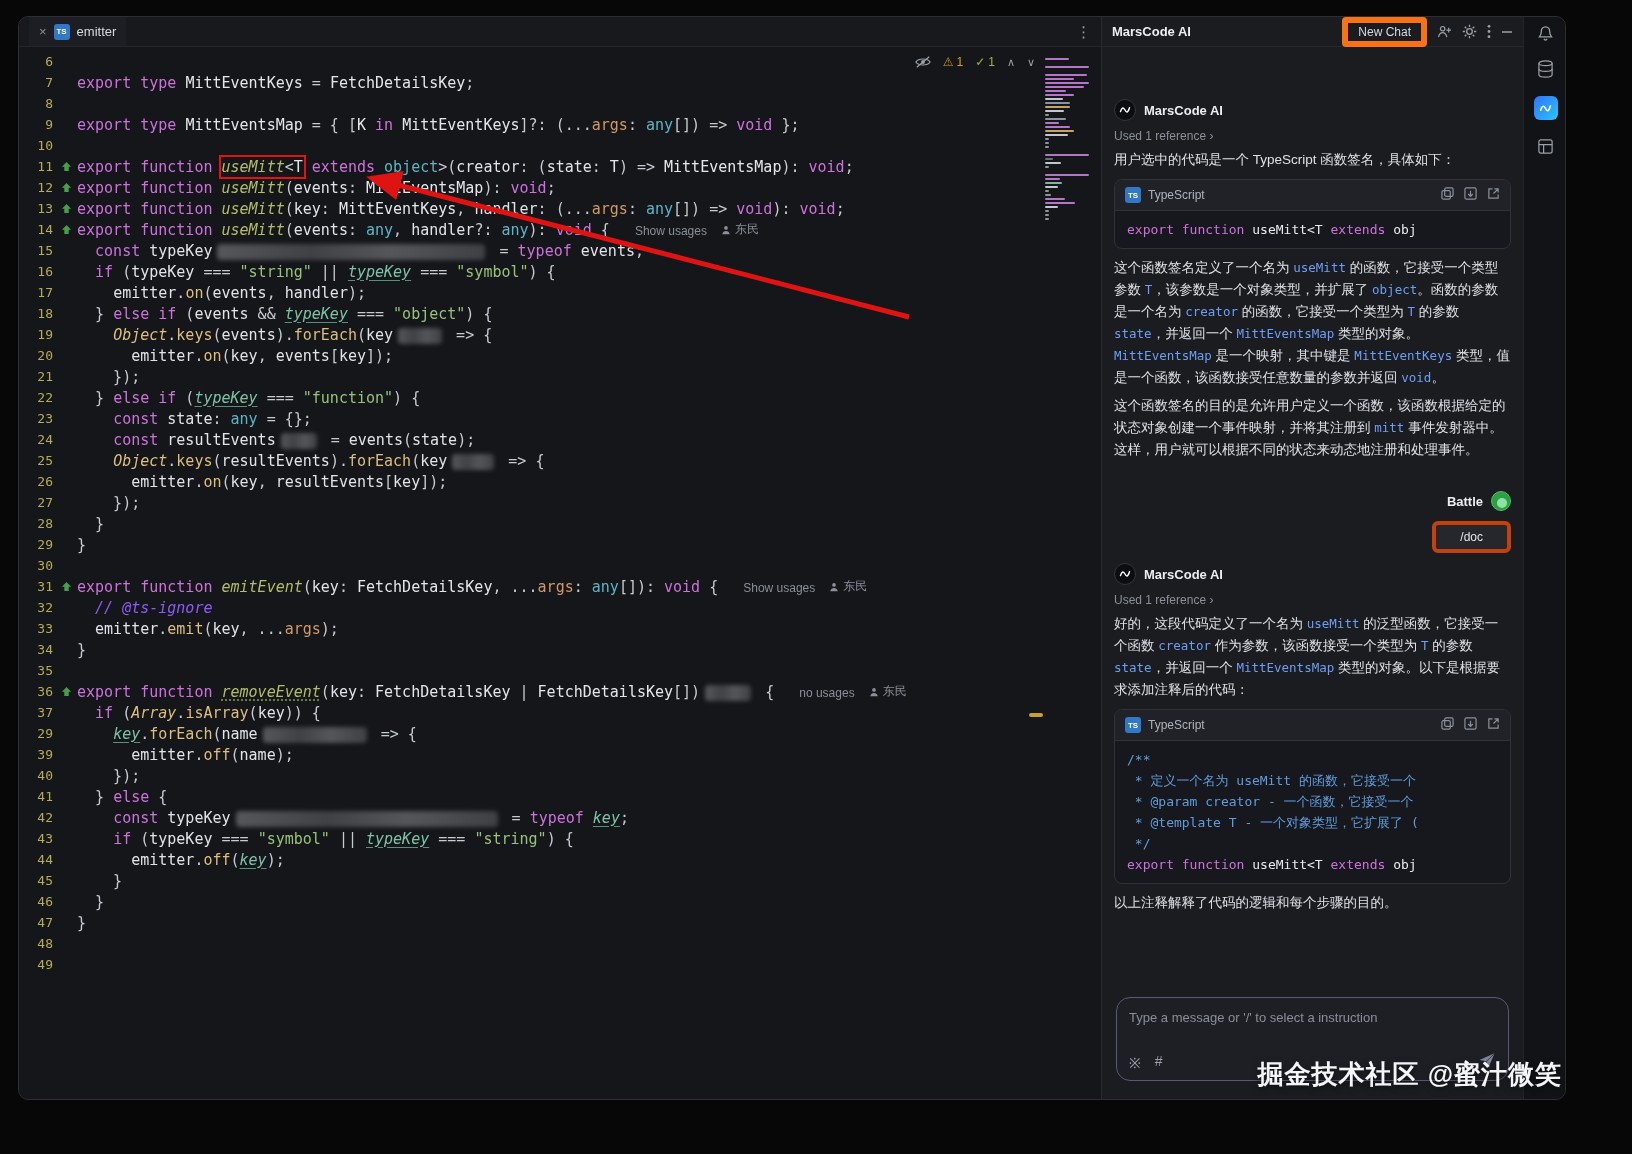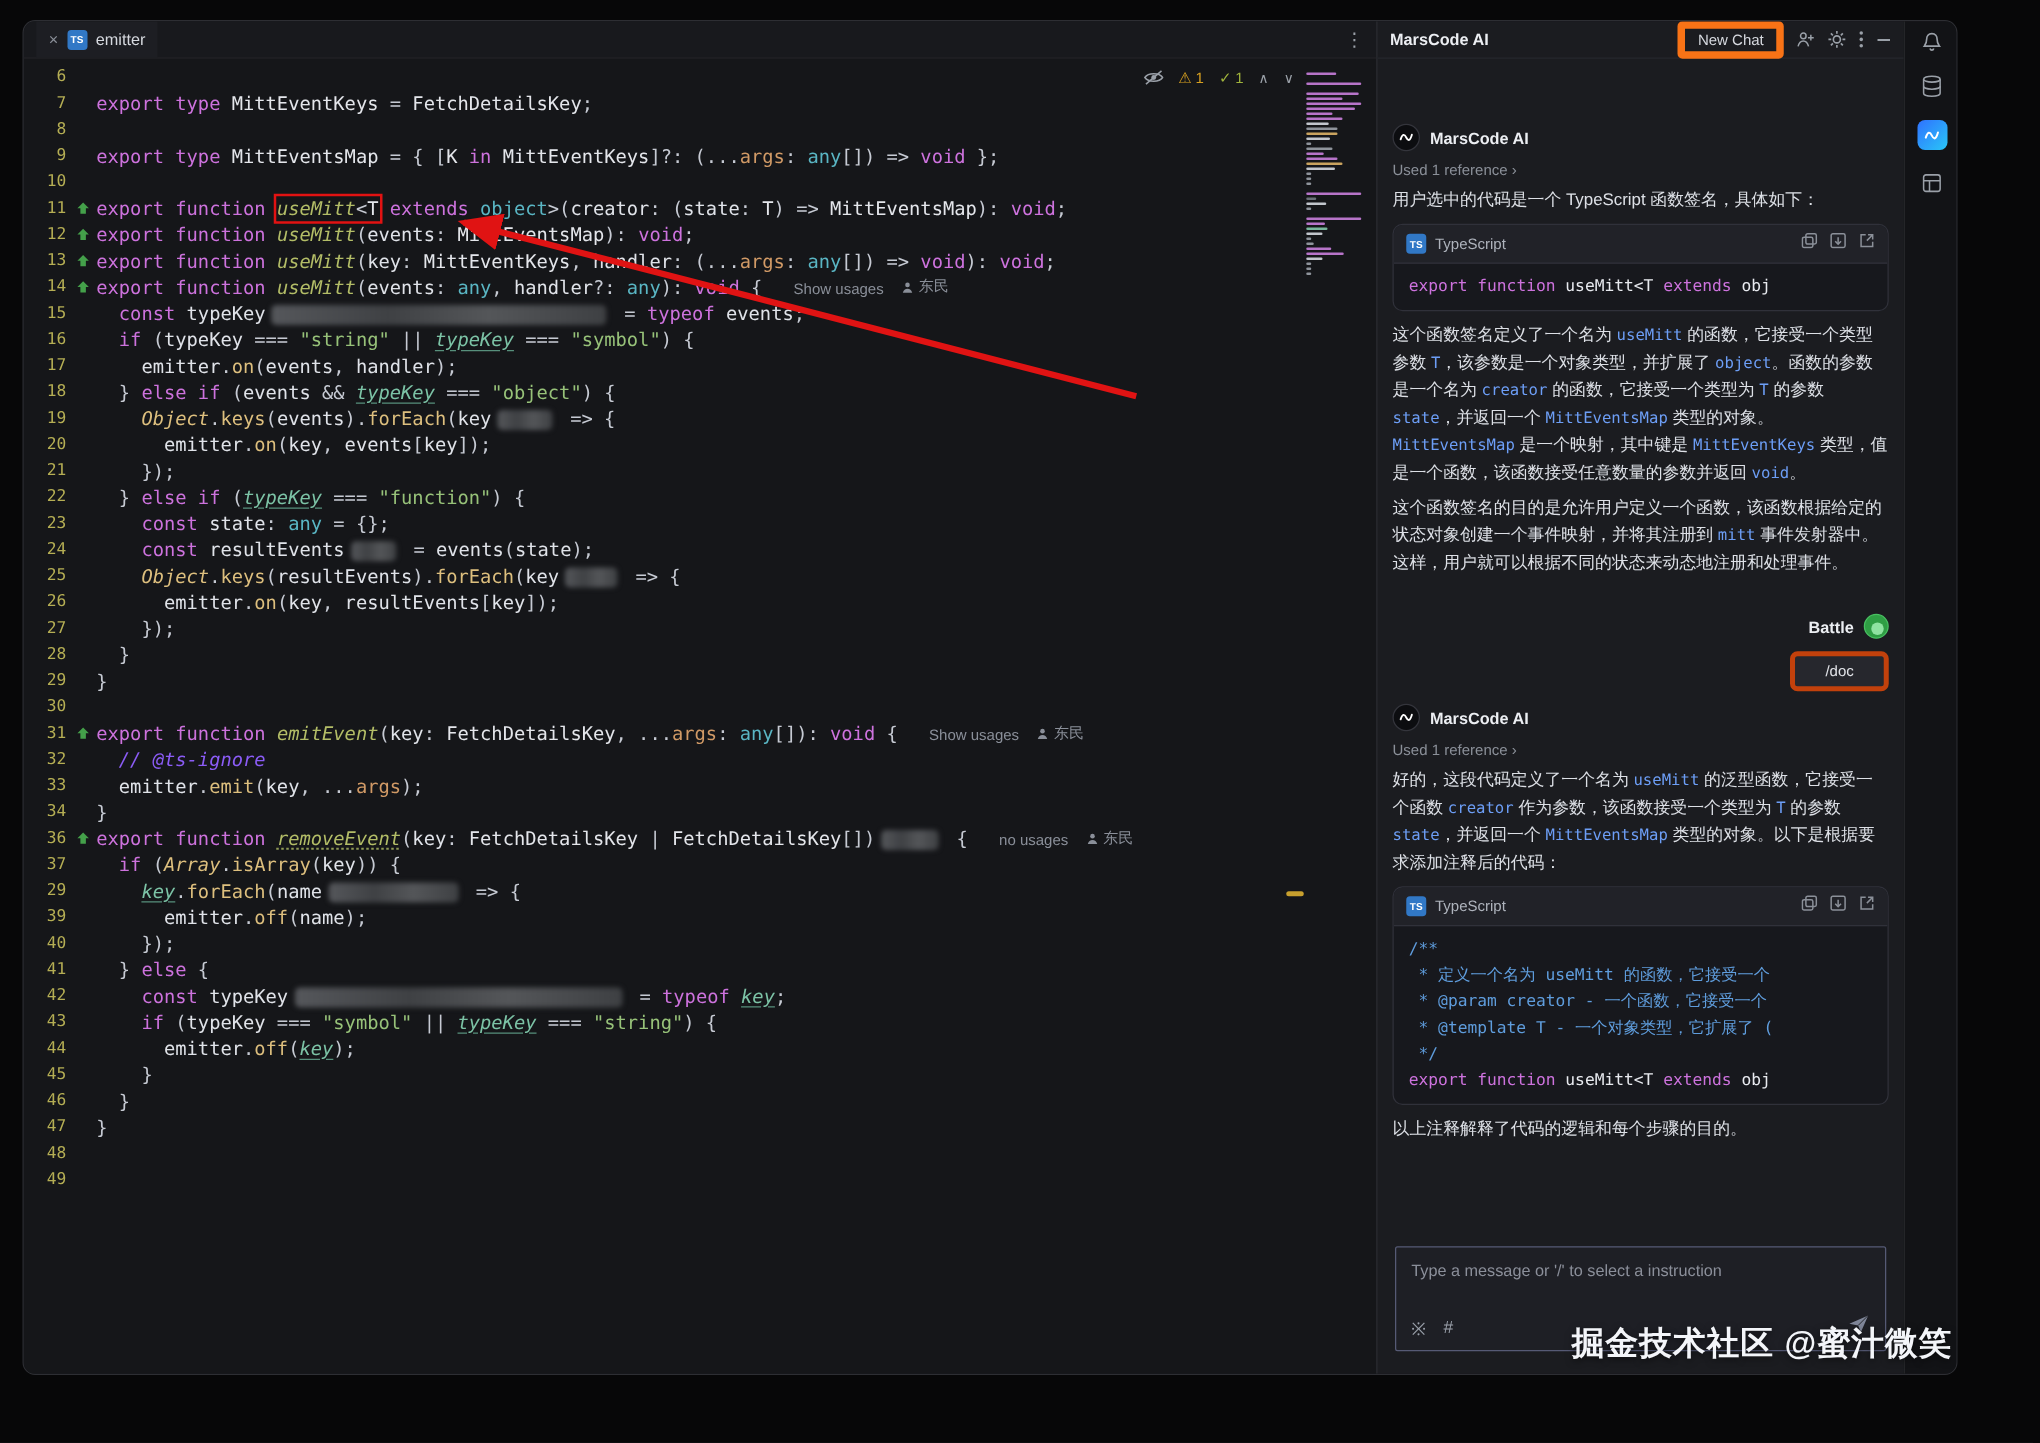--- a/index.html
+++ b/index.html
@@ -95,21 +95,21 @@
   .user-turn { display:flex; flex-direction:column; align-items:flex-end; margin:24px 0 4px; gap:10px; }
   .user-head { display:flex; align-items:center; gap:8px; }
   .user-name { font-size:13px; font-weight:bold; color:#eceef2; }
   .user-avatar { width:20px; height:20px; border-radius:50%; background:#2f9e44; border:1px solid #48c061;
                  position:relative; overflow:hidden; }
   .user-avatar::after { content:""; position:absolute; left:5px; top:6px; width:10px; height:10px;
                  border-radius:50%; background:#8fe3a1; }
   .doc-chip { font-size:12px; color:#e2e4e9; border:4px solid #c2410c; background:#26272d;
               border-radius:6px; padding:5px 24px; }
 
-  .chat-input { margin:auto 2px 6px; border:1px solid #565a75; border-radius:2px; background:#1e1f25;
+  .chat-input { margin:auto 2px 6px; border:1px solid #565a75; border-radius:14px; background:#1e1f25;
                 min-height:84px; position:relative; padding:10px 12px 34px; }
   .chat-input input { width:100%; background:transparent; border:none; outline:none; color:#dfe3e9;
                 font-size:13px; font-family:"Liberation Sans", sans-serif; }
   .chat-input input::placeholder { color:#8b8f9a; }
   .input-icons { position:absolute; left:12px; bottom:8px; display:flex; gap:14px; color:#9aa0aa; font-size:14px; }
   .send { position:absolute; right:12px; bottom:8px; }
 
   
   .right-strip { width:44px; flex:none; background:#121316; border-left:1px solid #242528;
                  display:flex; flex-direction:column; align-items:center; padding-top:8px; gap:18px; }
@@ -176,20 +176,21 @@
             <div class="code-line"><span class="ln">30</span><span class="gut"></span><span class="txt"></span></div>
             <div class="code-line"><span class="ln">31</span><span class="gut"><svg width="11" height="11" viewBox="0 0 12 12">
                   <path d="M6 1 L11 6.2 H8.4 V11 H3.6 V6.2 H1 Z" fill="#44a04a"></path>
                 </svg></span><span class="txt"><span class="c-k">export</span><span class="c-p"> </span><span class="c-k">function</span><span class="c-p"> </span><span class="c-f">emitEvent</span><span class="c-p">(</span><span class="c-i">key</span><span class="c-p">: </span><span class="c-t">FetchDetailsKey</span><span class="c-p">, ...</span><span class="c-pr">args</span><span class="c-p">: </span><span class="c-a">any</span><span class="c-p">[]): </span><span class="c-k">void</span><span class="c-p"> { </span><span class="hint">Show usages</span><span class="usr"><svg width="10" height="10" viewBox="0 0 12 12">
                     <circle cx="6" cy="3.5" r="2.2" fill="#8a8f99"></circle>
                     <path d="M1.5 11 C2.1 8.4 3.9 7.2 6 7.2 S9.9 8.4 10.5 11 Z" fill="#8a8f99"></path>
                   </svg><span>东民</span></span></span></div>
             <div class="code-line"><span class="ln">32</span><span class="gut"></span><span class="txt"><span class="c-p">  </span><span class="c-cm">// @ts-ignore</span></span></div>
             <div class="code-line"><span class="ln">33</span><span class="gut"></span><span class="txt"><span class="c-p">  </span><span class="c-i">emitter</span><span class="c-p">.</span><span class="c-m">emit</span><span class="c-p">(</span><span class="c-i">key</span><span class="c-p">, ...</span><span class="c-pr">args</span><span class="c-p">);</span></span></div>
             <div class="code-line"><span class="ln">34</span><span class="gut"></span><span class="txt"><span class="c-p">}</span></span></div>
+            <div class="code-line"><span class="ln">35</span><span class="gut"></span><span class="txt"></span></div>
             <div class="code-line"><span class="ln">36</span><span class="gut"><svg width="11" height="11" viewBox="0 0 12 12">
                   <path d="M6 1 L11 6.2 H8.4 V11 H3.6 V6.2 H1 Z" fill="#44a04a"></path>
                 </svg></span><span class="txt"><span class="c-k">export</span><span class="c-p"> </span><span class="c-k">function</span><span class="c-p"> </span><span class="c-fu">removeEvent</span><span class="c-p">(</span><span class="c-i">key</span><span class="c-p">: </span><span class="c-t">FetchDetailsKey</span><span class="c-p"> | </span><span class="c-t">FetchDetailsKey</span><span class="c-p">[])</span><span class="redact" style="width: 46px;"></span><span class="c-p"> { </span><span class="hint">no usages</span><span class="usr"><svg width="10" height="10" viewBox="0 0 12 12">
                     <circle cx="6" cy="3.5" r="2.2" fill="#8a8f99"></circle>
                     <path d="M1.5 11 C2.1 8.4 3.9 7.2 6 7.2 S9.9 8.4 10.5 11 Z" fill="#8a8f99"></path>
                   </svg><span>东民</span></span></span></div>
             <div class="code-line"><span class="ln">37</span><span class="gut"></span><span class="txt"><span class="c-p">  </span><span class="c-k">if</span><span class="c-p"> (</span><span class="c-ob">Array</span><span class="c-p">.</span><span class="c-m">isArray</span><span class="c-p">(</span><span class="c-i">key</span><span class="c-p">)) {</span></span></div>
             <div class="code-line"><span class="ln">29</span><span class="gut"></span><span class="txt"><span class="c-p">    </span><span class="c-u">key</span><span class="c-p">.</span><span class="c-m">forEach</span><span class="c-p">(</span><span class="c-i">name</span><span class="redact" style="width: 104px;"></span><span class="c-p"> =&gt; {</span></span></div>
             <div class="code-line"><span class="ln">39</span><span class="gut"></span><span class="txt"><span class="c-p">      </span><span class="c-i">emitter</span><span class="c-p">.</span><span class="c-m">off</span><span class="c-p">(</span><span class="c-i">name</span><span class="c-p">);</span></span></div>
             <div class="code-line"><span class="ln">40</span><span class="gut"></span><span class="txt"><span class="c-p">    });</span></span></div>

